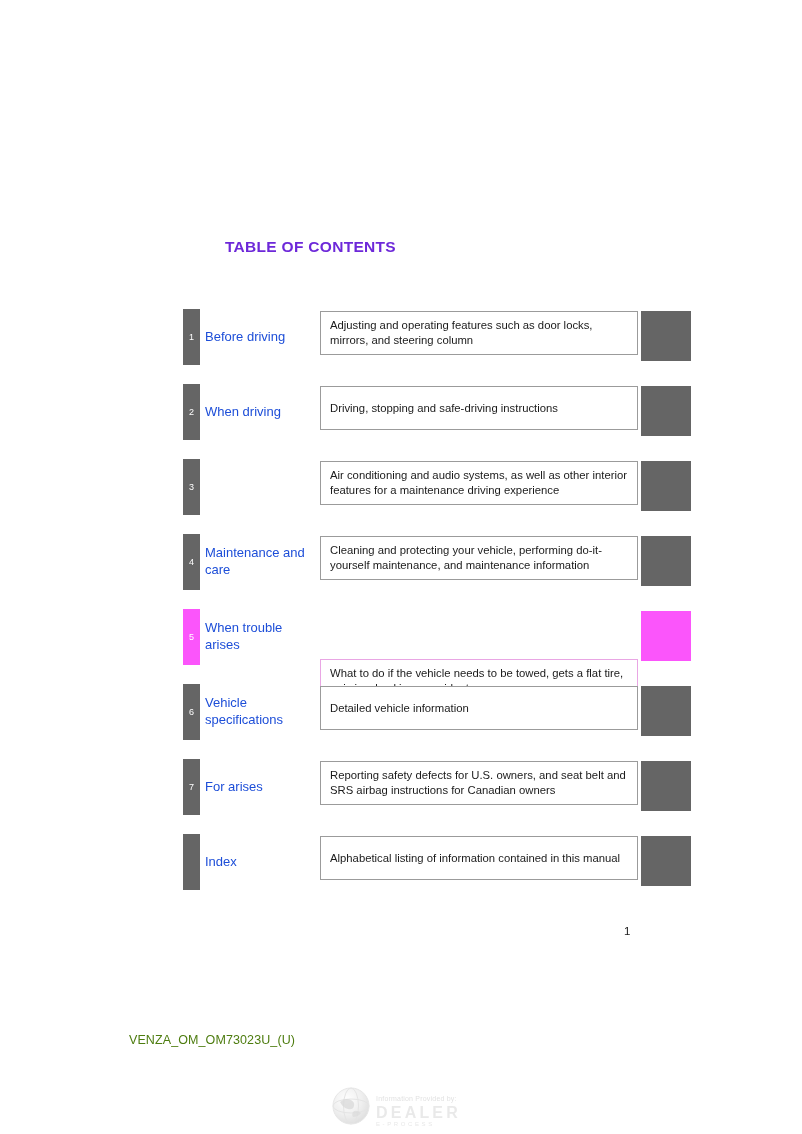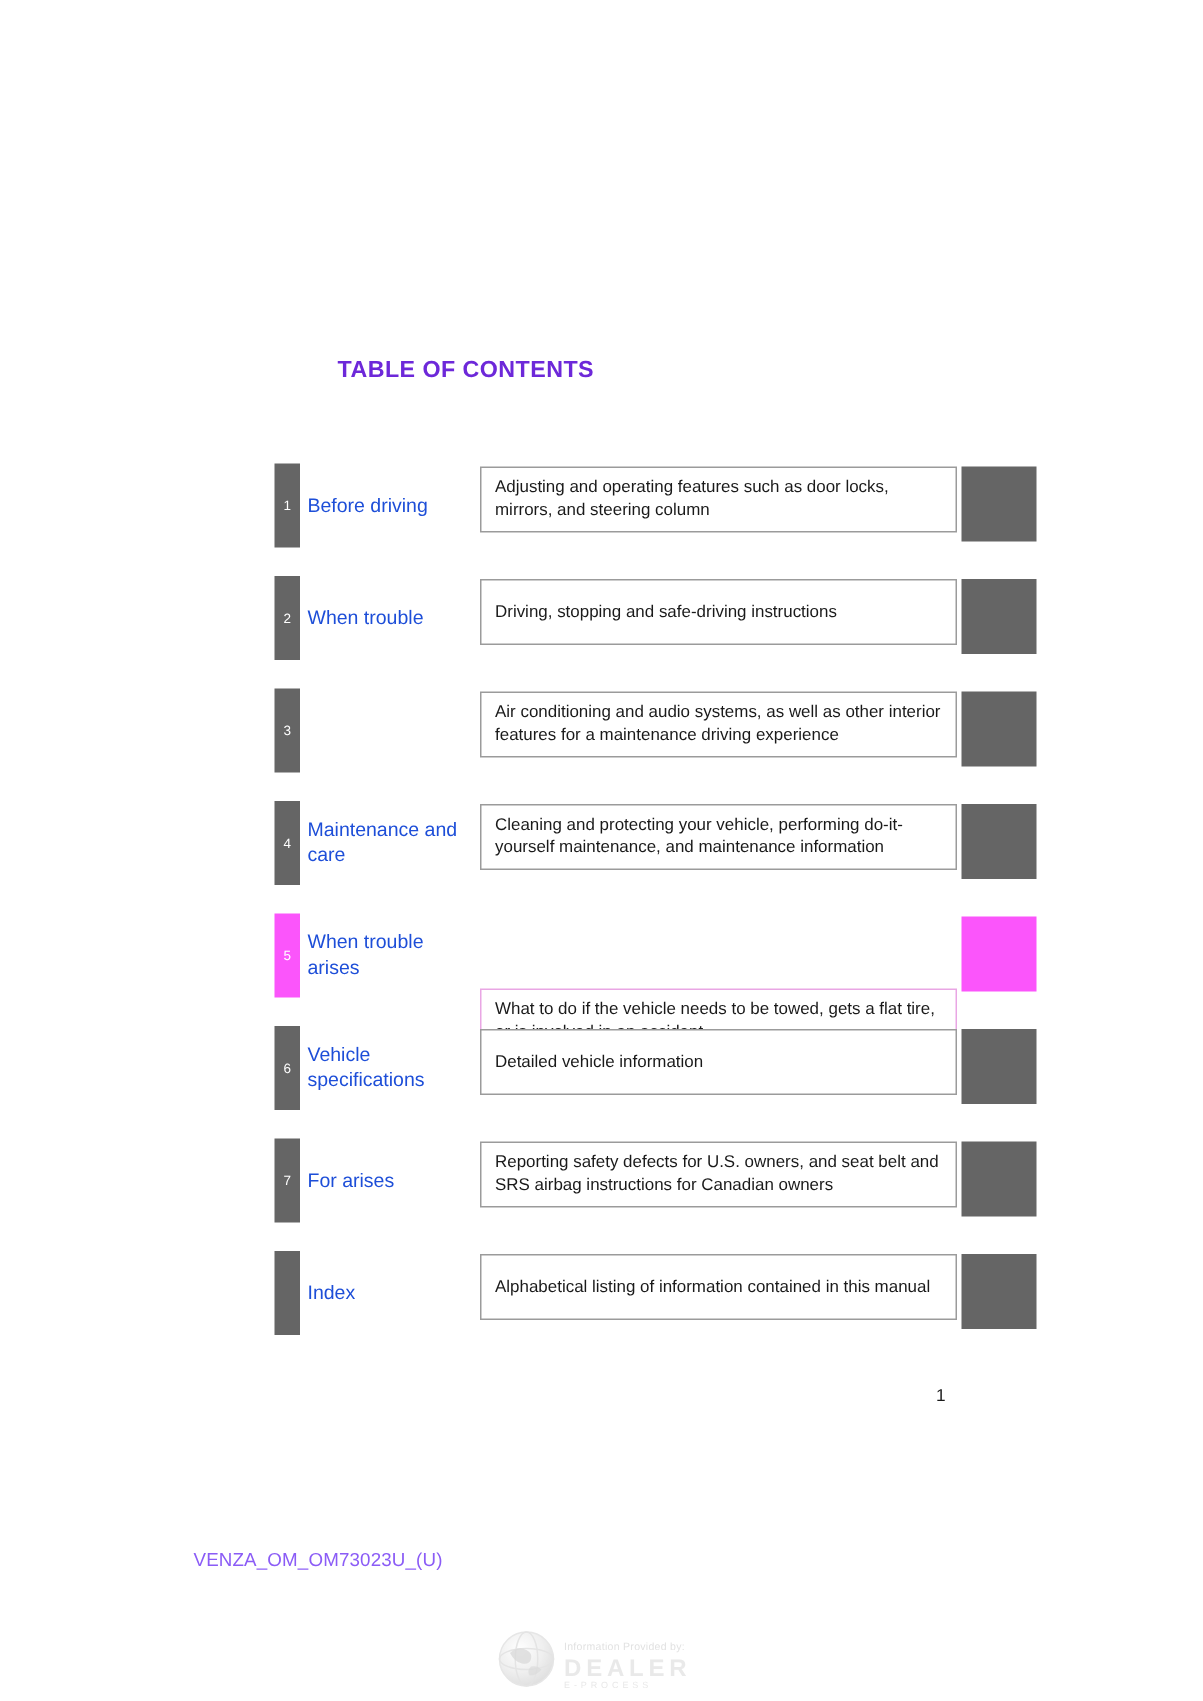--- a/index.html
+++ b/index.html
@@ -119,21 +119,21 @@
     font-size: 11.5px;
     color: #1a1a1a;
   }
 
   
   .footer-code {
     position: absolute;
     left: 129px;
     top: 1033px;
     font-size: 12.5px;
-    color: #8b5cf6;
+    color: #4d7c0f;
     letter-spacing: 0.1px;
   }
 
   
   .watermark {
     position: absolute;
     left: 330px;
     top: 1082px;
     width: 145px;
     height: 48px;
@@ -178,21 +178,21 @@
 
 <div class="toc">
     <div class="toc-row">
       <div class="tab">1</div>
       <div class="section-name">Before driving</div>
       <div class="desc">Adjusting and operating features such as door locks, mirrors, and steering column</div>
       <div class="end-block"></div>
     </div>
     <div class="toc-row">
       <div class="tab">2</div>
-      <div class="section-name">When trouble</div>
+      <div class="section-name">When driving</div>
       <div class="desc">Driving, stopping and safe-driving instructions</div>
       <div class="end-block"></div>
     </div>
     <div class="toc-row">
       <div class="tab">3</div>
       <div class="desc">Air conditioning and audio systems, as well as other interior features for a maintenance driving experience</div>
       <div class="end-block"></div>
     </div>
     <div class="toc-row">
       <div class="tab">4</div>

